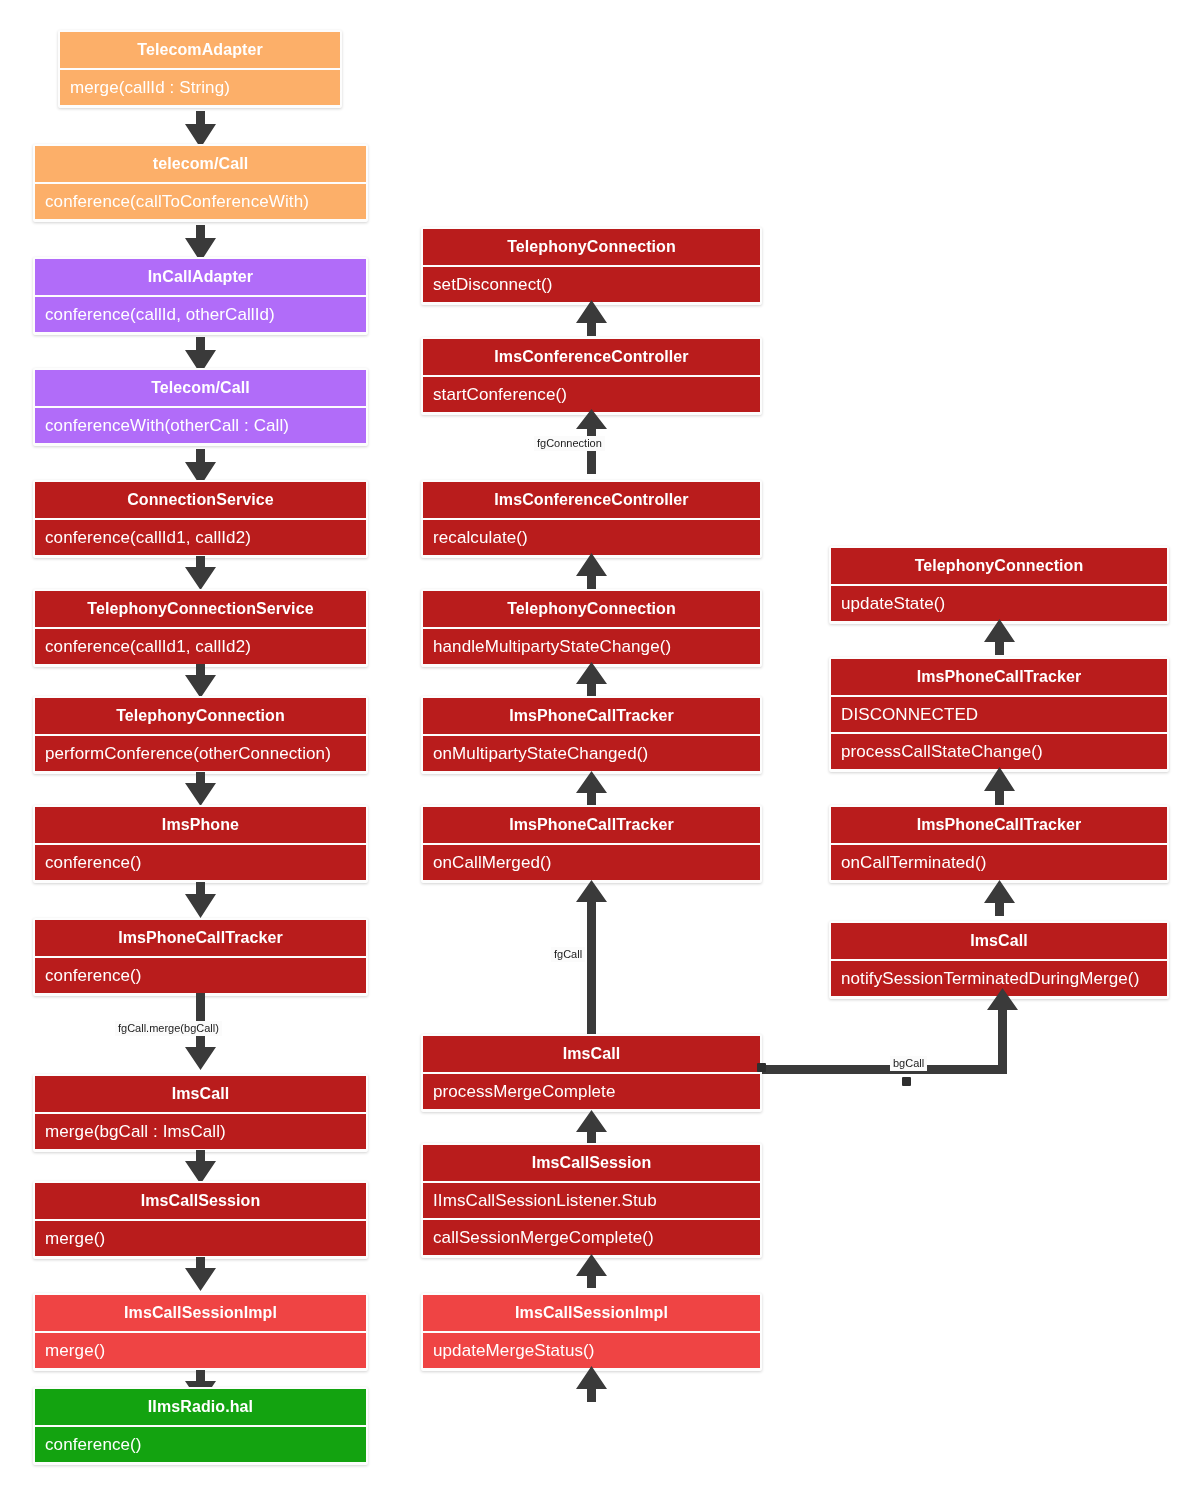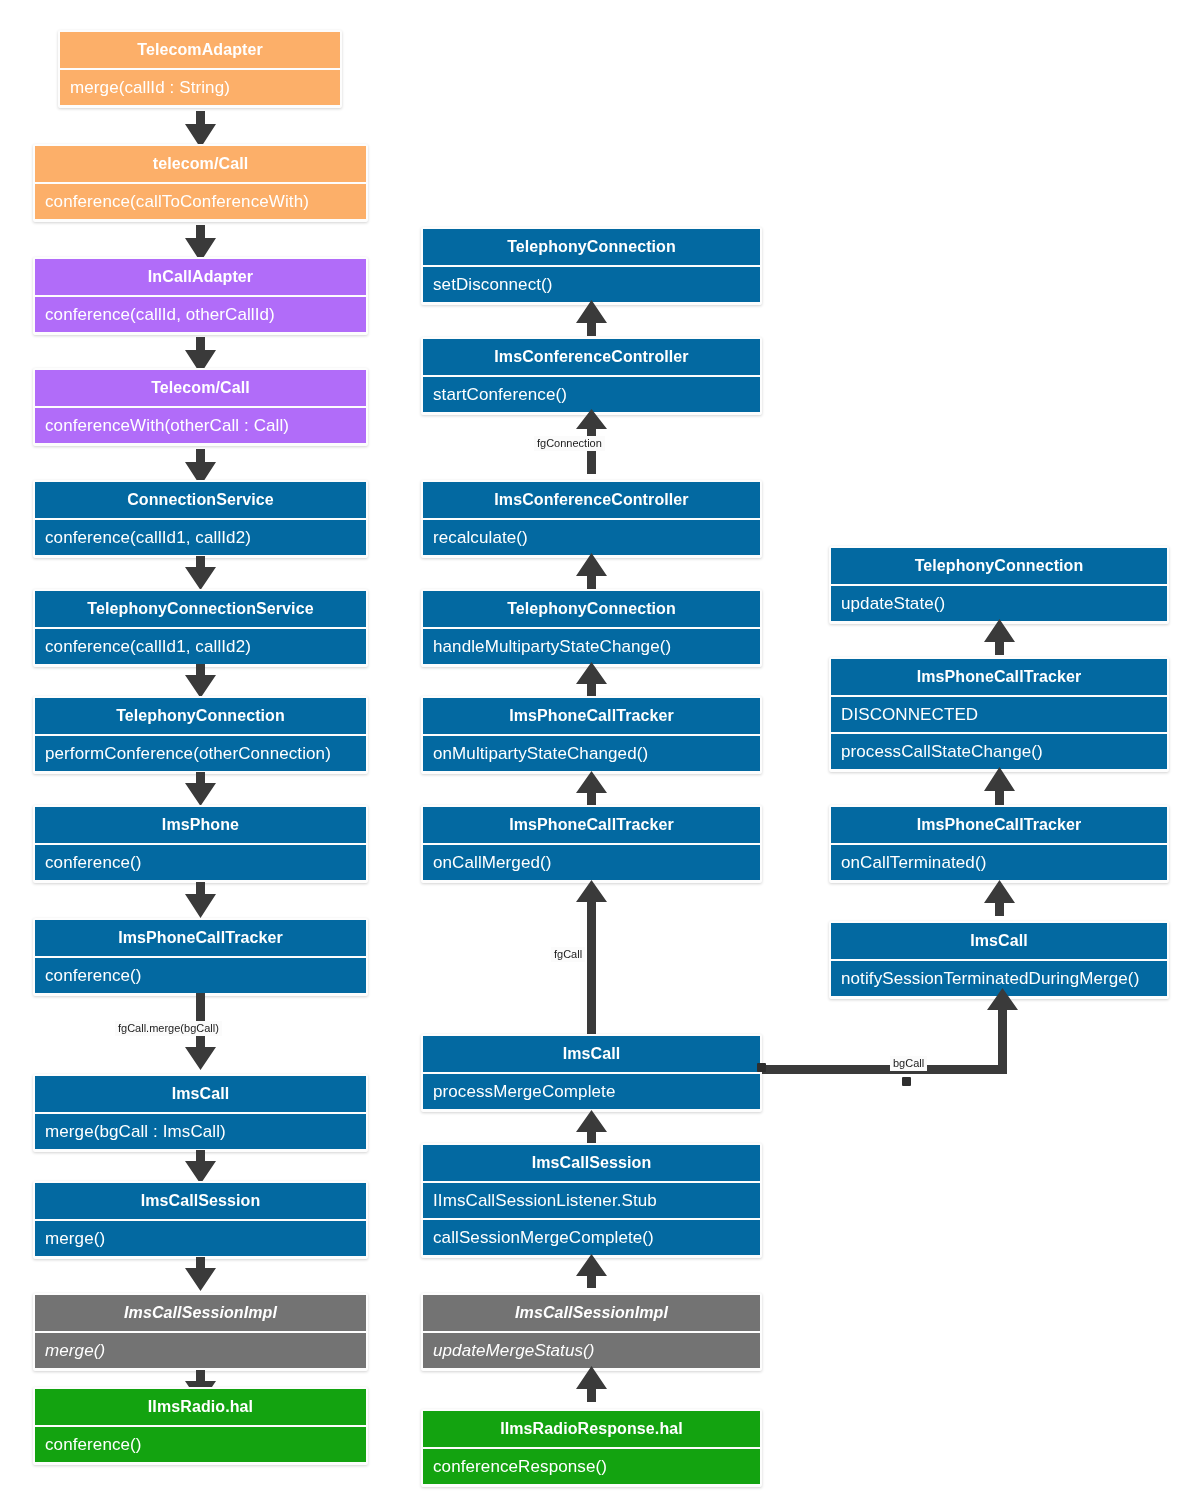--- a/index.html
+++ b/index.html
@@ -48,22 +48,22 @@
     font-weight: normal;
     font-size: 17px;
     padding: 9px 6px 9px 10px;
     letter-spacing: 0.1px;
   }
   .node .row + .row { margin-top: 2px; }
 
   
   .c-orange .row { background: #fcaf69; }
   .c-purple .row { background: #b16cf9; }
-  .c-blue   .row { background: #0369a1; }
-  .c-red    .row { background: #737373; font-style: italic; }
+  .c-blue   .row { background: #b91c1c; }
+  .c-red    .row { background: #ef4444; }
   .c-green  .row { background: #13a310; }
 
   
   .arrow {
     position: absolute;
     
   }
   .arrow svg { display: block; }
 
   .hline {
@@ -334,24 +334,20 @@
     <div class="row title">ImsCallSessionImpl</div>
     <div class="row member">updateMergeStatus()</div>
   </div>
 
   <div class="arrow" style="left:576px; top:1366px;">
     <svg width="31" height="36" viewBox="0 0 31 36">
       <path d="M15.5 0 L31 23 h-11 v13 h-9 V23 H0 Z" fill="#3a3a3a"></path>
     </svg>
   </div>
 
-  <div class="node c-green" style="left:421px; top:1409px; width:341px;">
-    <div class="row title">IImsRadioResponse.hal</div>
-    <div class="row member">conferenceResponse()</div>
-  </div>
 
   <div class="node c-blue" style="left:829px; top:546px; width:340px;">
     <div class="row title">TelephonyConnection</div>
     <div class="row member">updateState()</div>
   </div>
 
   <div class="arrow" style="left:984px; top:619px;">
     <svg width="31" height="36" viewBox="0 0 31 36">
       <path d="M15.5 0 L31 23 h-11 v13 h-9 V23 H0 Z" fill="#3a3a3a"></path>
     </svg>

